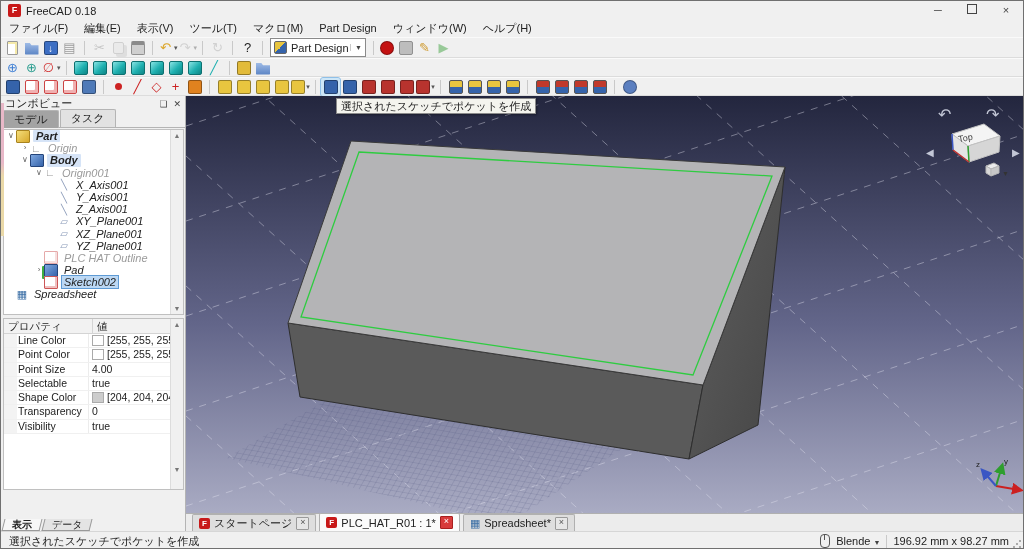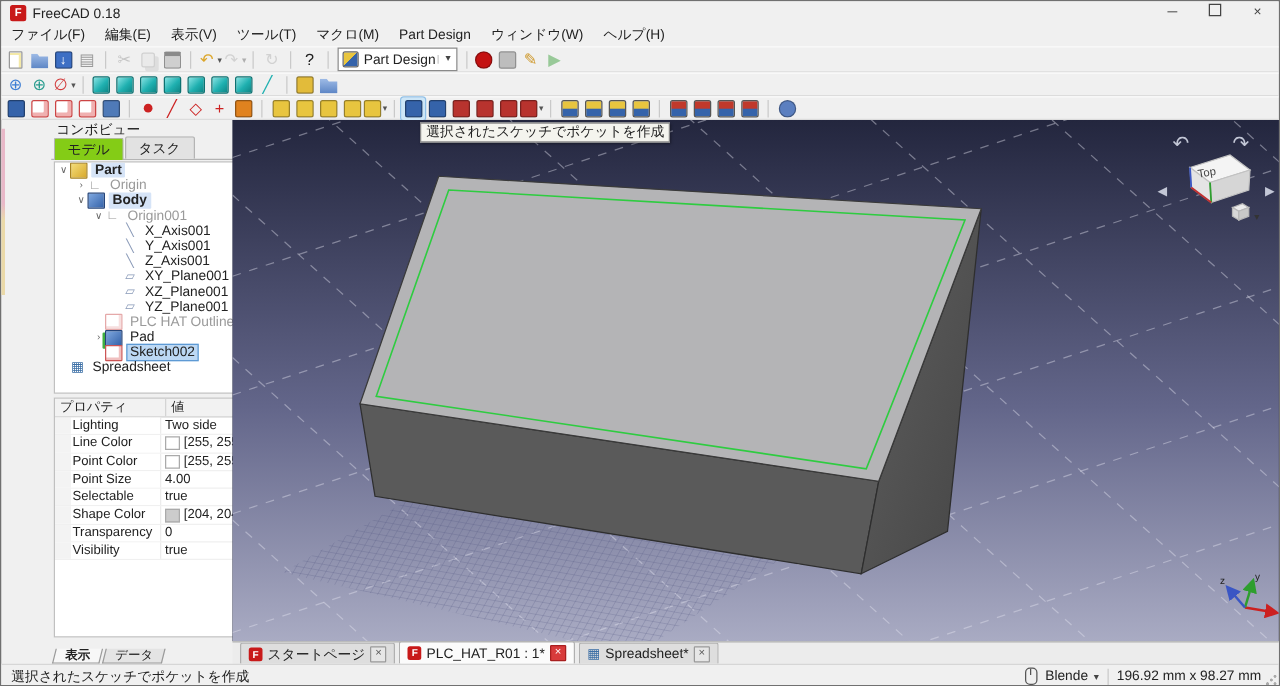--- a/index.html
+++ b/index.html
@@ -42,49 +42,49 @@
   .ik-copy{width:11px;height:12px;background:#e3e3e3;border:1px solid #a5a5a5;box-shadow:3px 3px 0 #c6c6c6;}
   .ik-paste{background:#cfcfcf;border:1px solid #909090;border-top:4px solid #8a8a8a;}
   .ik-sketch{background:#fff;border:1px solid #cc4444;box-shadow:inset -3px -3px 0 #f0b0b0;}
   .ik-sq2{background:linear-gradient(180deg,#e8c53f 46%,#3563aa 54%);border:1px solid #555;}
   .ik-sq2r{background:linear-gradient(180deg,#c0392b 46%,#3563aa 54%);border:1px solid #555;}
   .combo{display:inline-flex;align-items:center;height:17px;background:#fff;border:1px solid #8a8a8a;
          padding:0 3px;margin:0 4px;min-width:88px;}
   .combo .wb-ic{width:11px;height:11px;border-radius:2px;background:linear-gradient(135deg,#e8c53f 50%,#3563aa 50%);margin-right:4px;border:1px solid #666;}
   .combo .caret{margin-left:auto;border-left:1px solid #c9c9c9;padding-left:4px;font-size:7px;color:#444;}
   
-  #left{position:absolute;left:0;top:95px;width:185px;height:435px;background:#f0f0f0;border-right:1px solid #b4b4b4;box-sizing:border-box;margin-left:40px;}
+  #left{position:absolute;left:0;top:95px;width:185px;height:435px;background:#f0f0f0;border-right:1px solid #b4b4b4;box-sizing:border-box;}
   .dock-head{height:15px;display:flex;align-items:center;padding:0 4px;}
   .dock-head .btns{margin-left:auto;display:flex;gap:6px;color:#444;font-size:9px;}
   .cv-tabs{height:16px;display:flex;align-items:flex-end;padding-left:2px;border-bottom:1px solid #b4b4b4;}
   .cv-tab{padding:1px 10px;border:1px solid #b4b4b4;border-bottom:none;background:#e2e2e2;margin-right:1px;border-radius:2px 2px 0 0;}
-  .cv-tab.active{background:#84cc16;position:relative;top:1px;}
+  .cv-tab.active{background:#a3a3a3;position:relative;top:1px;}
   #treebox{position:absolute;left:2px;top:33px;width:181px;height:186px;background:#fff;border:1px solid #c0c0c0;box-sizing:border-box;overflow:hidden;}
   .tree-hd{height:13px;line-height:13px;padding-left:4px;border-bottom:1px solid #eee;color:#333;}
   .trow{height:12.2px;line-height:12.2px;display:flex;align-items:center;white-space:nowrap;}
   .tarrow{width:10px;text-align:center;color:#666;font-size:8px;flex:none;}
   .ti{width:12px;height:11px;margin-right:3px;flex:none;border-radius:1px;font-size:10px;line-height:11px;text-align:center;}
   .ti-part{background:linear-gradient(135deg,#f4dd7a,#d8a92c);border:1px solid #a8831f;}
   .ti-body{background:linear-gradient(135deg,#7fa8e0,#3563aa);border:1px solid #24447a;}
   .ti-origin{color:#999;}
   .ti-axis{color:#8a9ab8;}
   .ti-plane{color:#8a9ab8;}
   .ti-sketch{background:#fff;border:1px solid #cc5555;box-shadow:inset -2px -2px 0 #f0c0c0;}
   .ti-sketch.dim{opacity:.5;}
   .ti-pad{background:linear-gradient(135deg,#7fa8e0,#3563aa);border:1px solid #24447a;box-shadow:-2px 2px 0 #3fae3f;}
   .ti-spreadsheet{color:#3a6ea5;font-size:11px;}
-  .tlabel{padding:0 3px;}
+  .tlabel{padding:0 3px;font-style:italic;}
   .tlabel.b{font-weight:bold;}
   .tlabel.gray{color:#9a9a9a;}
   .tlabel.hlrow{background:#d6e4f7;border-radius:1px;}
   .tlabel.sel{background:#bcd8f4;border:1px solid #5e9ad4;padding:0 2px;}
   .vsb{position:absolute;right:0;top:0;width:12px;height:100%;background:#f0f0f0;border-left:1px solid #dcdcdc;}
   .vsb .ar{position:absolute;left:0;width:12px;height:11px;text-align:center;font-size:7px;color:#777;line-height:11px;}
   
-  #propbox{position:absolute;left:2px;top:222px;width:181px;height:192px;background:#fff;border:1px solid #c0c0c0;box-sizing:border-box;overflow:hidden;}
+  #propbox{position:absolute;left:2px;top:222px;width:181px;height:172px;background:#fff;border:1px solid #c0c0c0;box-sizing:border-box;overflow:hidden;}
   .phead{display:flex;height:14px;line-height:14px;background:#f2f2f2;border-bottom:1px solid #d4d4d4;font-size:10.5px;}
   .phead .c1{width:84px;padding-left:4px;border-right:1px solid #d4d4d4;}
   .prow{display:flex;height:13.3px;line-height:13.3px;border-bottom:1px solid #f0f0f0;font-size:10.5px;}
   .prow .c1{width:70px;padding-left:14px;border-right:1px solid #ececec;background:linear-gradient(90deg,#f3f3f3 13px,#fff 13px);
             overflow:hidden;white-space:nowrap;flex:none;}
   .prow .c2{flex:1;padding-left:3px;display:flex;align-items:center;overflow:hidden;white-space:nowrap;}
   .swatch{display:inline-block;width:10px;height:9px;border:1px solid #aaa;margin-right:3px;flex:none;}
   .ptabs{position:absolute;left:2px;top:423px;height:12px;display:flex;gap:2px;align-items:flex-start;}
   .ptab{transform:skewX(-14deg);border:1px solid #9a9a9a;border-top:none;background:#e4e4e4;padding:0 8px;font-size:10px;line-height:11px;}
   .ptab.active{background:#f7f7f7;font-weight:bold;}
@@ -473,26 +473,20 @@
         <span class="ar" style="top:0">▲</span>
         <span class="ar" style="bottom:0">▼</span>
       </div>
     </div>
     <div id="propbox">
       <div class="phead">
         <span class="c1">プロパティ</span>
         <span class="c2" style="padding-left:4px">値</span>
       </div>
       <div id="prop-rows">
-          <div class="prow">
-            <span class="c1">Lighting</span>
-            <span class="c2">
-              <span>Two side</span>
-            </span>
-          </div>
           <div class="prow">
             <span class="c1">Line Color</span>
             <span class="c2">
               <span class="swatch" style="background: rgb(255, 255, 255);"></span>
               <span>[255, 255, 255]</span>
             </span>
           </div>
           <div class="prow">
             <span class="c1">Point Color</span>
             <span class="c2">

